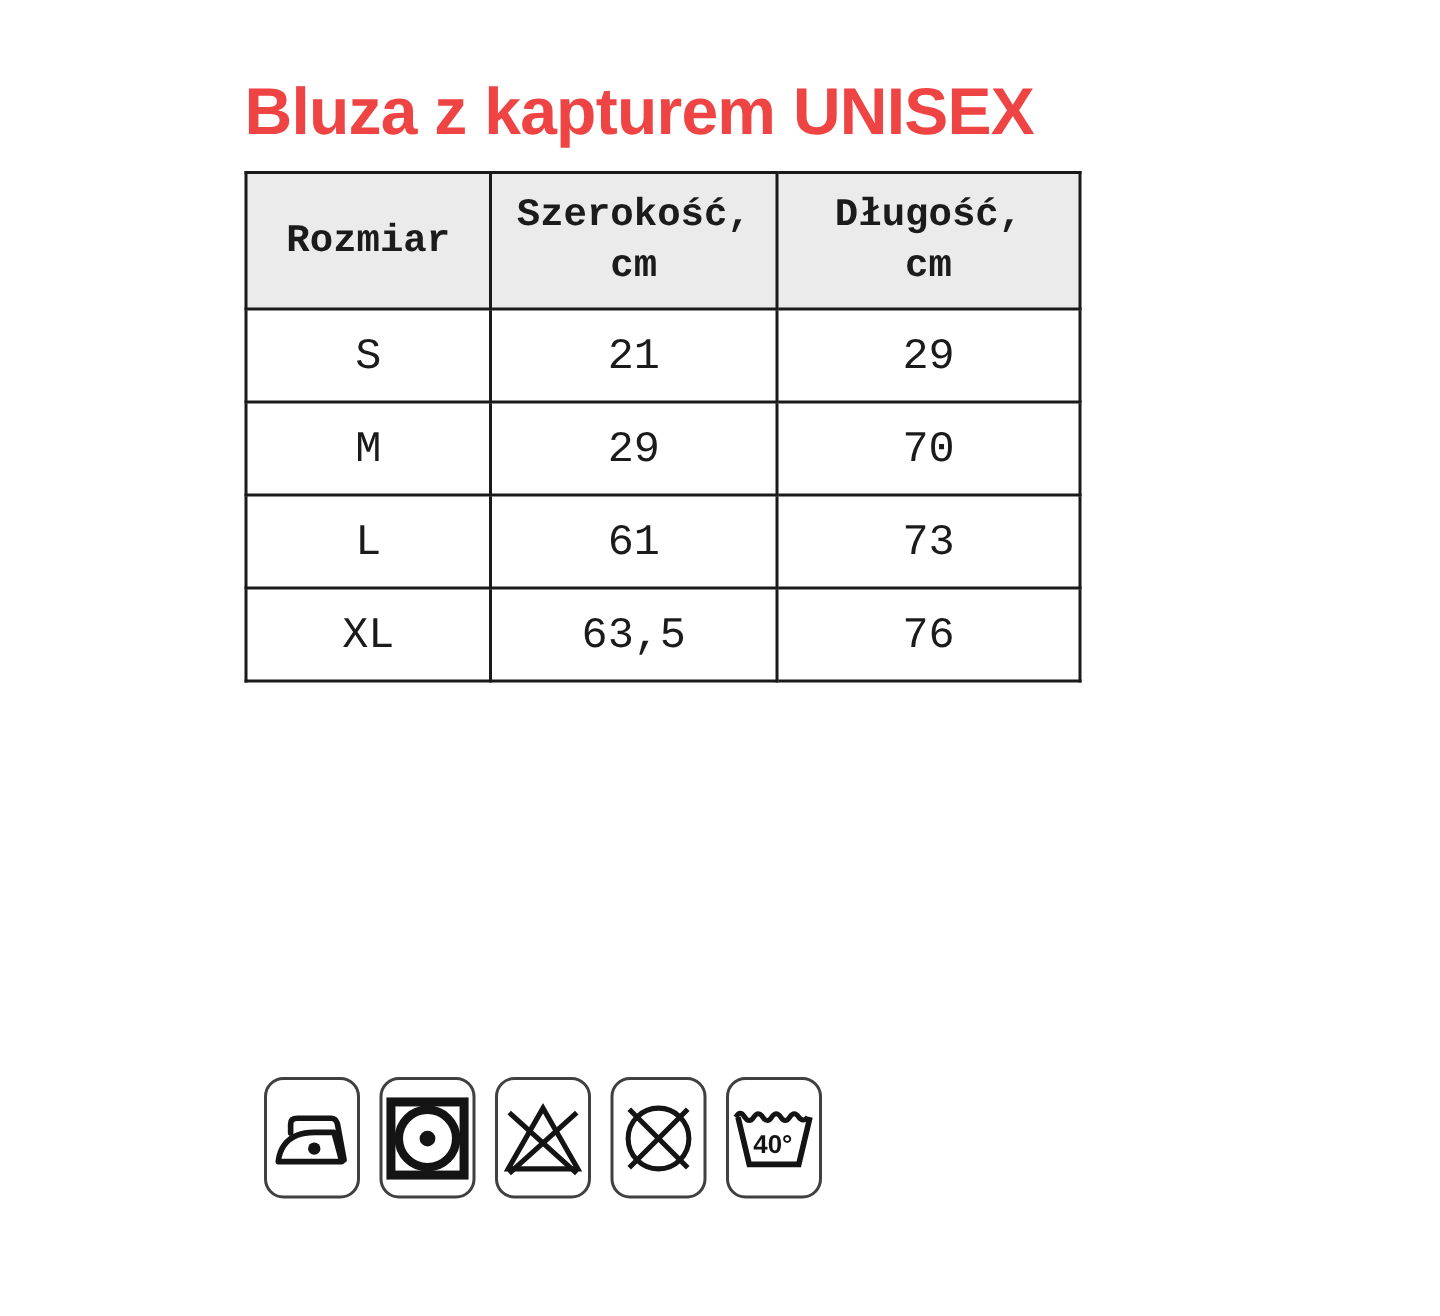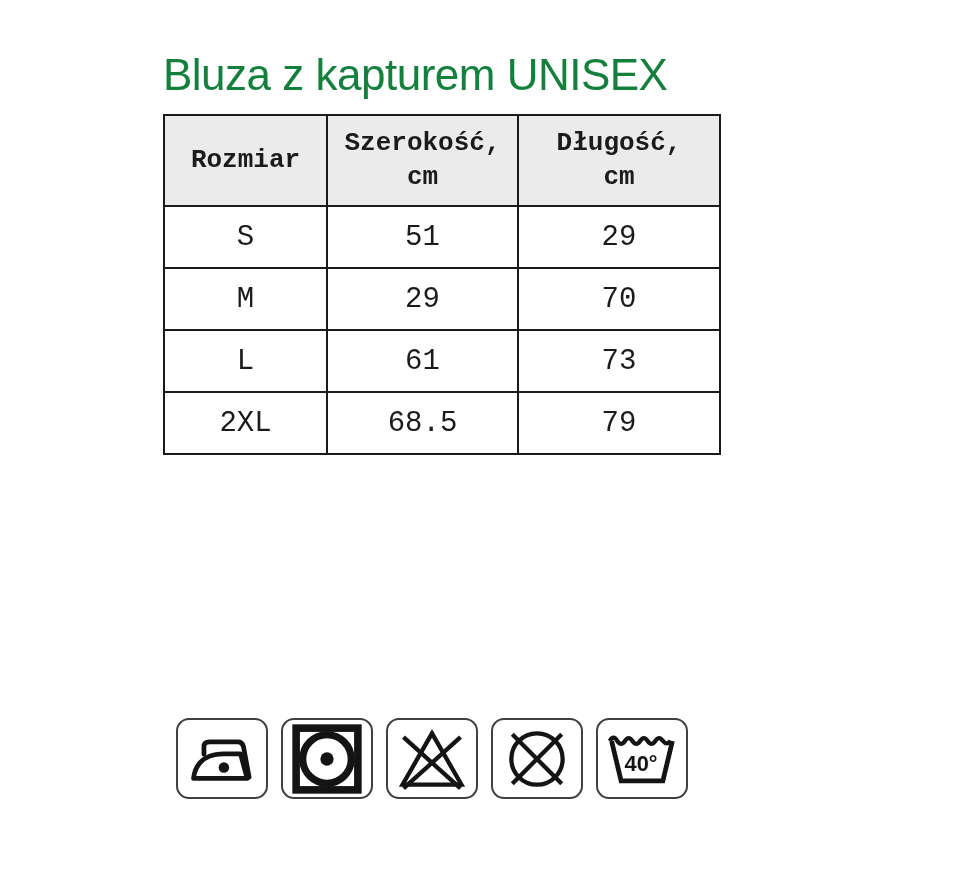--- a/index.html
+++ b/index.html
@@ -2,41 +2,41 @@
 <html><head>
 <meta charset="utf-8">
 <style>
   html,body{margin:0;padding:0;background:#fff;}
   .canvas{
     position:relative;width:960px;height:877px;background:#ffffff;
     font-family:"Liberation Sans",sans-serif;color:#1b1b1b;overflow:hidden;
   }
   .page-title{
     position:absolute;left:163px;top:50px;margin:0;
-    font-size:44px;font-weight:normal;letter-spacing:-0.5px;color:#15803d;
+    font-size:44px;font-weight:bold;letter-spacing:-0.5px;color:#ef4444;
     white-space:nowrap;
   }
   table.size-table{
     position:absolute;left:163px;top:114px;width:556px;
     border-collapse:collapse;table-layout:fixed;font-family:Liberation Mono, monospace;
   }
   .size-table th,.size-table td{
     border:2px solid #1a1a1a;text-align:center;vertical-align:middle;
     padding:0;color:#1b1b1b;
   }
   .size-table th{
     background:#ebebeb;font-size:26px;font-weight:bold;
     height:89px;line-height:1.3;white-space:pre-line;
   }
   .size-table td{font-size:29px;font-weight:normal;height:60px;}
   .care-row{
     position:absolute;left:176px;top:718px;display:flex;gap:13px;
   }
   .care-icon{
-    width:92px;height:81px;box-sizing:border-box;background:#fff;
+    width:64px;height:81px;box-sizing:border-box;background:#fff;
     border:2.5px solid #404040;border-radius:13px;
     display:flex;align-items:center;justify-content:center;text-align:center;
   }
   .care-icon svg{display:block;}
   .glyph{stroke:#141414;fill:none;}
   .glyph-fill{fill:#141414;stroke:none;}
   .tub-temp{
     font-family:"Liberation Sans",sans-serif;font-weight:bold;font-size:23px;
     fill:#141414;
   }
@@ -59,37 +59,37 @@
         <th>Rozmiar</th>
         <th>Szerokość,
 cm</th>
         <th>Długość,
 cm</th>
       </tr>
     </thead>
     <tbody>
       <tr>
         <td>S</td>
-        <td>51</td>
+        <td>21</td>
         <td>29</td>
       </tr>
       <tr>
         <td>M</td>
         <td>29</td>
         <td>70</td>
       </tr>
       <tr>
         <td>L</td>
         <td>61</td>
         <td>73</td>
       </tr>
       <tr>
-        <td>2XL</td>
-        <td>68.5</td>
-        <td>79</td>
+        <td>XL</td>
+        <td>63,5</td>
+        <td>76</td>
       </tr>
     </tbody>
   </table>
 
   <div class="care-row">
 
     <div class="care-icon">
       <svg width="76" height="76" viewBox="0 0 80 80" aria-hidden="true">
         <path class="glyph" stroke-width="5" stroke-linecap="round" d="M21 35 L21 27 Q21 22 27 22 L57 22 Q61 22 62.5 26.5 L68.5 59"></path>
         <path class="glyph" stroke-width="5" stroke-linejoin="round" d="M10 60.5 Q12 43 27 37 Q33 34.5 42 34.5 L59.5 34.5 L66.5 60.5 Z"></path>

